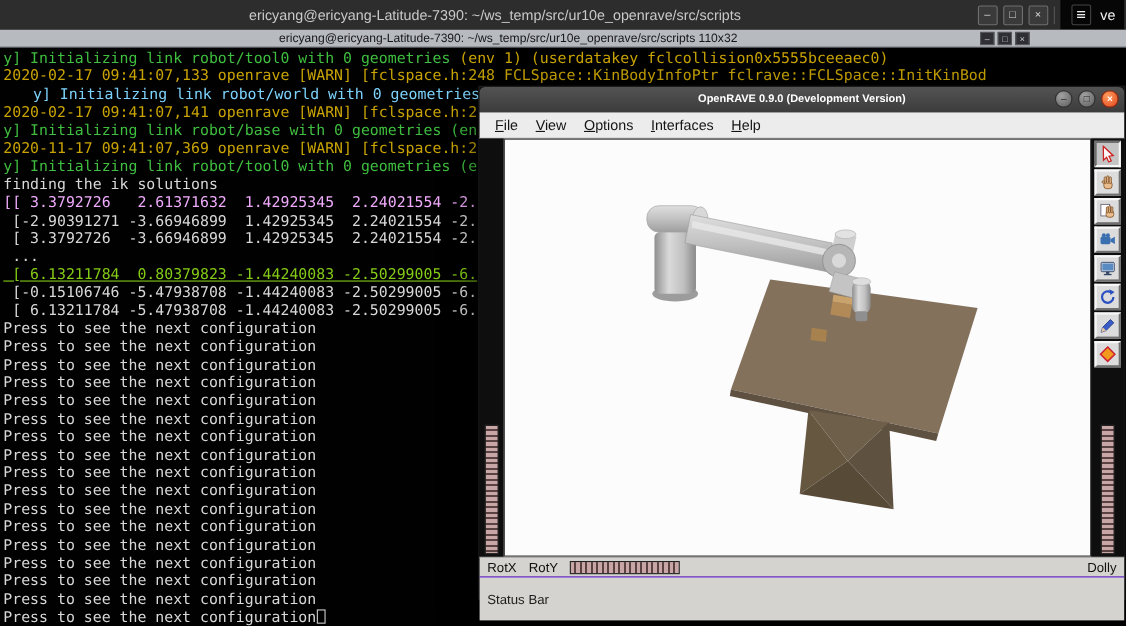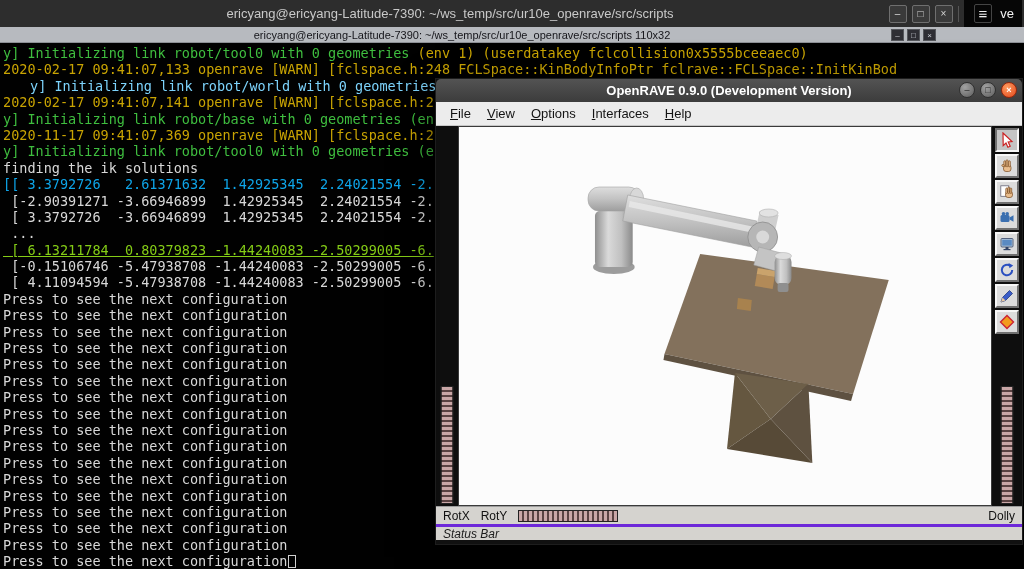--- a/index.html
+++ b/index.html
@@ -36,21 +36,21 @@
               line-height:16.4px; z-index:1; }
   .term-line { white-space:pre; height:16.4px; }
   .cursor { display:inline-block; width:8px; height:13px; border:1px solid #cfcfcf;
             vertical-align:-2px; margin-left:1px; }
 
   
   .orwin { position:absolute; left:435px; top:78px; width:588px; height:467px; z-index:10;
            box-shadow:0 12px 34px rgba(0,0,0,.6); border:1px solid #1d1d1d; background:#101010; }
   .or-titlebar { height:23px; background:linear-gradient(#535353,#3c3c3c); border-radius:5px 5px 0 0;
                  display:flex; align-items:center; justify-content:center; position:relative; }
-  .or-title { color:#fff; font-size:13px; font-weight:bold; white-space:nowrap; }
+  .or-title { color:#fff; font-size:10px; font-weight:bold; white-space:nowrap; }
   .wbtns { position:absolute; right:5px; top:3px; display:flex; gap:5px; }
   .wbtn { width:16px; height:16px; border-radius:50%; font-size:9px; line-height:14px;
           text-align:center; }
   .wbtn.min, .wbtn.max { background:radial-gradient(circle at 35% 30%, #a2a2a2, #5c5c5c);
           color:#222; border:1px solid #303030; }
   .wbtn.close { background:radial-gradient(circle at 35% 30%, #ff9a5e, #e2481c); color:#fff;
           border:1px solid #93270c; font-weight:bold; }
 
   .or-menubar { height:24px; background:#ececec; border-bottom:1px solid #c6c6c6; display:flex;
                 align-items:center; padding-left:6px; }
@@ -72,22 +72,22 @@
             background:repeating-linear-gradient(90deg,#c9a6a6 0 3px,#5a4242 3px 5px); }
 
   .tool-btn { width:24px; height:24px; background:#dcdcdc; padding:1px;
               border:2px solid; border-color:#f7f7f7 #6f6f6f #6f6f6f #f7f7f7; }
   .tool-btn.active { background:#c5c5c5; border-color:#6f6f6f #f7f7f7 #f7f7f7 #6f6f6f; }
   .ticon, .ticon svg { display:block; width:16px; height:16px; margin:auto; }
 
   .or-controls { height:18px; background:#d5d3cf; display:flex; align-items:center; font-size:12px;
                  color:#111; padding:0 7px; gap:11px; border-top:1px solid #9d9d9d; }
   .or-controls .spacer { flex:1; }
-  .or-statusbar { height:16px; background:#d5d3cf; border-top:3px solid #6d28d9; font-size:12px;
-                  color:#1c1c1c; display:flex; align-items:center; padding-left:7px;font-style:italic; }
+  .or-statusbar { height:40px; background:#d5d3cf; border-top:1px solid #6d28d9; font-size:12px;
+                  color:#1c1c1c; display:flex; align-items:center; padding-left:7px; }
 </style>
 </head>
 <body>
 
 <div class="screen">
 
   <div class="top-panel">
     <div class="panel-title">ericyang@ericyang-Latitude-7390: ~/ws_temp/src/ur10e_openrave/src/scripts</div>
     <div class="panel-right">
       <span class="pbtn">–</span>
@@ -112,27 +112,27 @@
 
   <div class="terminal" id="terminal">
       <div class="term-line"><span style="color: rgb(63, 190, 63);">y] Initializing link robot/tool0 with 0 geometries </span><span style="color: rgb(201, 164, 3);">(env 1) (userdatakey fclcollision0x5555bceeaec0)</span></div>
       <div class="term-line"><span style="color: rgb(201, 164, 3);">2020-02-17 09:41:07,133 openrave [WARN] [fclspace.h:248 FCLSpace::KinBodyInfoPtr fclrave::FCLSpace::InitKinBod</span></div>
       <div class="term-line"><span style="color: #7dd3fc; margin-left: 27px;">y] Initializing link robot/world with 0 geometries (e</span></div>
       <div class="term-line"><span style="color: rgb(201, 164, 3);">2020-02-17 09:41:07,141 openrave [WARN] [fclspace.h:2</span></div>
       <div class="term-line"><span style="color: rgb(63, 190, 63);">y] Initializing link robot/base with 0 geometries (en</span></div>
       <div class="term-line"><span style="color: rgb(201, 164, 3);">2020-11-17 09:41:07,369 openrave [WARN] [fclspace.h:2</span></div>
       <div class="term-line"><span style="color: rgb(63, 190, 63);">y] Initializing link robot/tool0 with 0 geometries (e</span></div>
       <div class="term-line"><span style="color: rgb(216, 216, 216);">finding the ik solutions</span></div>
-      <div class="term-line"><span style="color: #0ea5e9; text-align: center;">[[ 3.3792726   2.61371632  1.42925345  2.24021554 -2.</span></div>
+      <div class="term-line"><span style="color: #f0abfc; text-align: center;">[[ 3.3792726   2.61371632  1.42925345  2.24021554 -2.</span></div>
       <div class="term-line"><span style="color: rgb(216, 216, 216); margin-top: 48px;"> [-2.90391271 -3.66946899  1.42925345  2.24021554 -2.</span></div>
       <div class="term-line"><span style="color: rgb(216, 216, 216);"> [ 3.3792726  -3.66946899  1.42925345  2.24021554 -2.</span></div>
       <div class="term-line"><span style="color: rgb(216, 216, 216);"> ...</span></div>
       <div class="term-line"><span style="color: #84cc16; text-decoration: underline;"> [ 6.13211784  0.80379823 -1.44240083 -2.50299005 -6.</span></div>
       <div class="term-line"><span style="color: rgb(216, 216, 216);"> [-0.15106746 -5.47938708 -1.44240083 -2.50299005 -6.</span></div>
-      <div class="term-line"><span style="color: rgb(216, 216, 216);"> [ 4.11094594 -5.47938708 -1.44240083 -2.50299005 -6.</span></div>
+      <div class="term-line"><span style="color: rgb(216, 216, 216);"> [ 6.13211784 -5.47938708 -1.44240083 -2.50299005 -6.</span></div>
       <div class="term-line"><span style="color: rgb(216, 216, 216);">Press to see the next configuration</span></div>
       <div class="term-line"><span style="color: rgb(216, 216, 216);">Press to see the next configuration</span></div>
       <div class="term-line"><span style="color: rgb(216, 216, 216);">Press to see the next configuration</span></div>
       <div class="term-line"><span style="color: rgb(216, 216, 216);">Press to see the next configuration</span></div>
       <div class="term-line"><span style="color: rgb(216, 216, 216);">Press to see the next configuration</span></div>
       <div class="term-line"><span style="color: rgb(216, 216, 216);">Press to see the next configuration</span></div>
       <div class="term-line"><span style="color: rgb(216, 216, 216);">Press to see the next configuration</span></div>
       <div class="term-line"><span style="color: rgb(216, 216, 216);">Press to see the next configuration</span></div>
       <div class="term-line"><span style="color: rgb(216, 216, 216);">Press to see the next configuration</span></div>
       <div class="term-line"><span style="color: rgb(216, 216, 216);">Press to see the next configuration</span></div>

